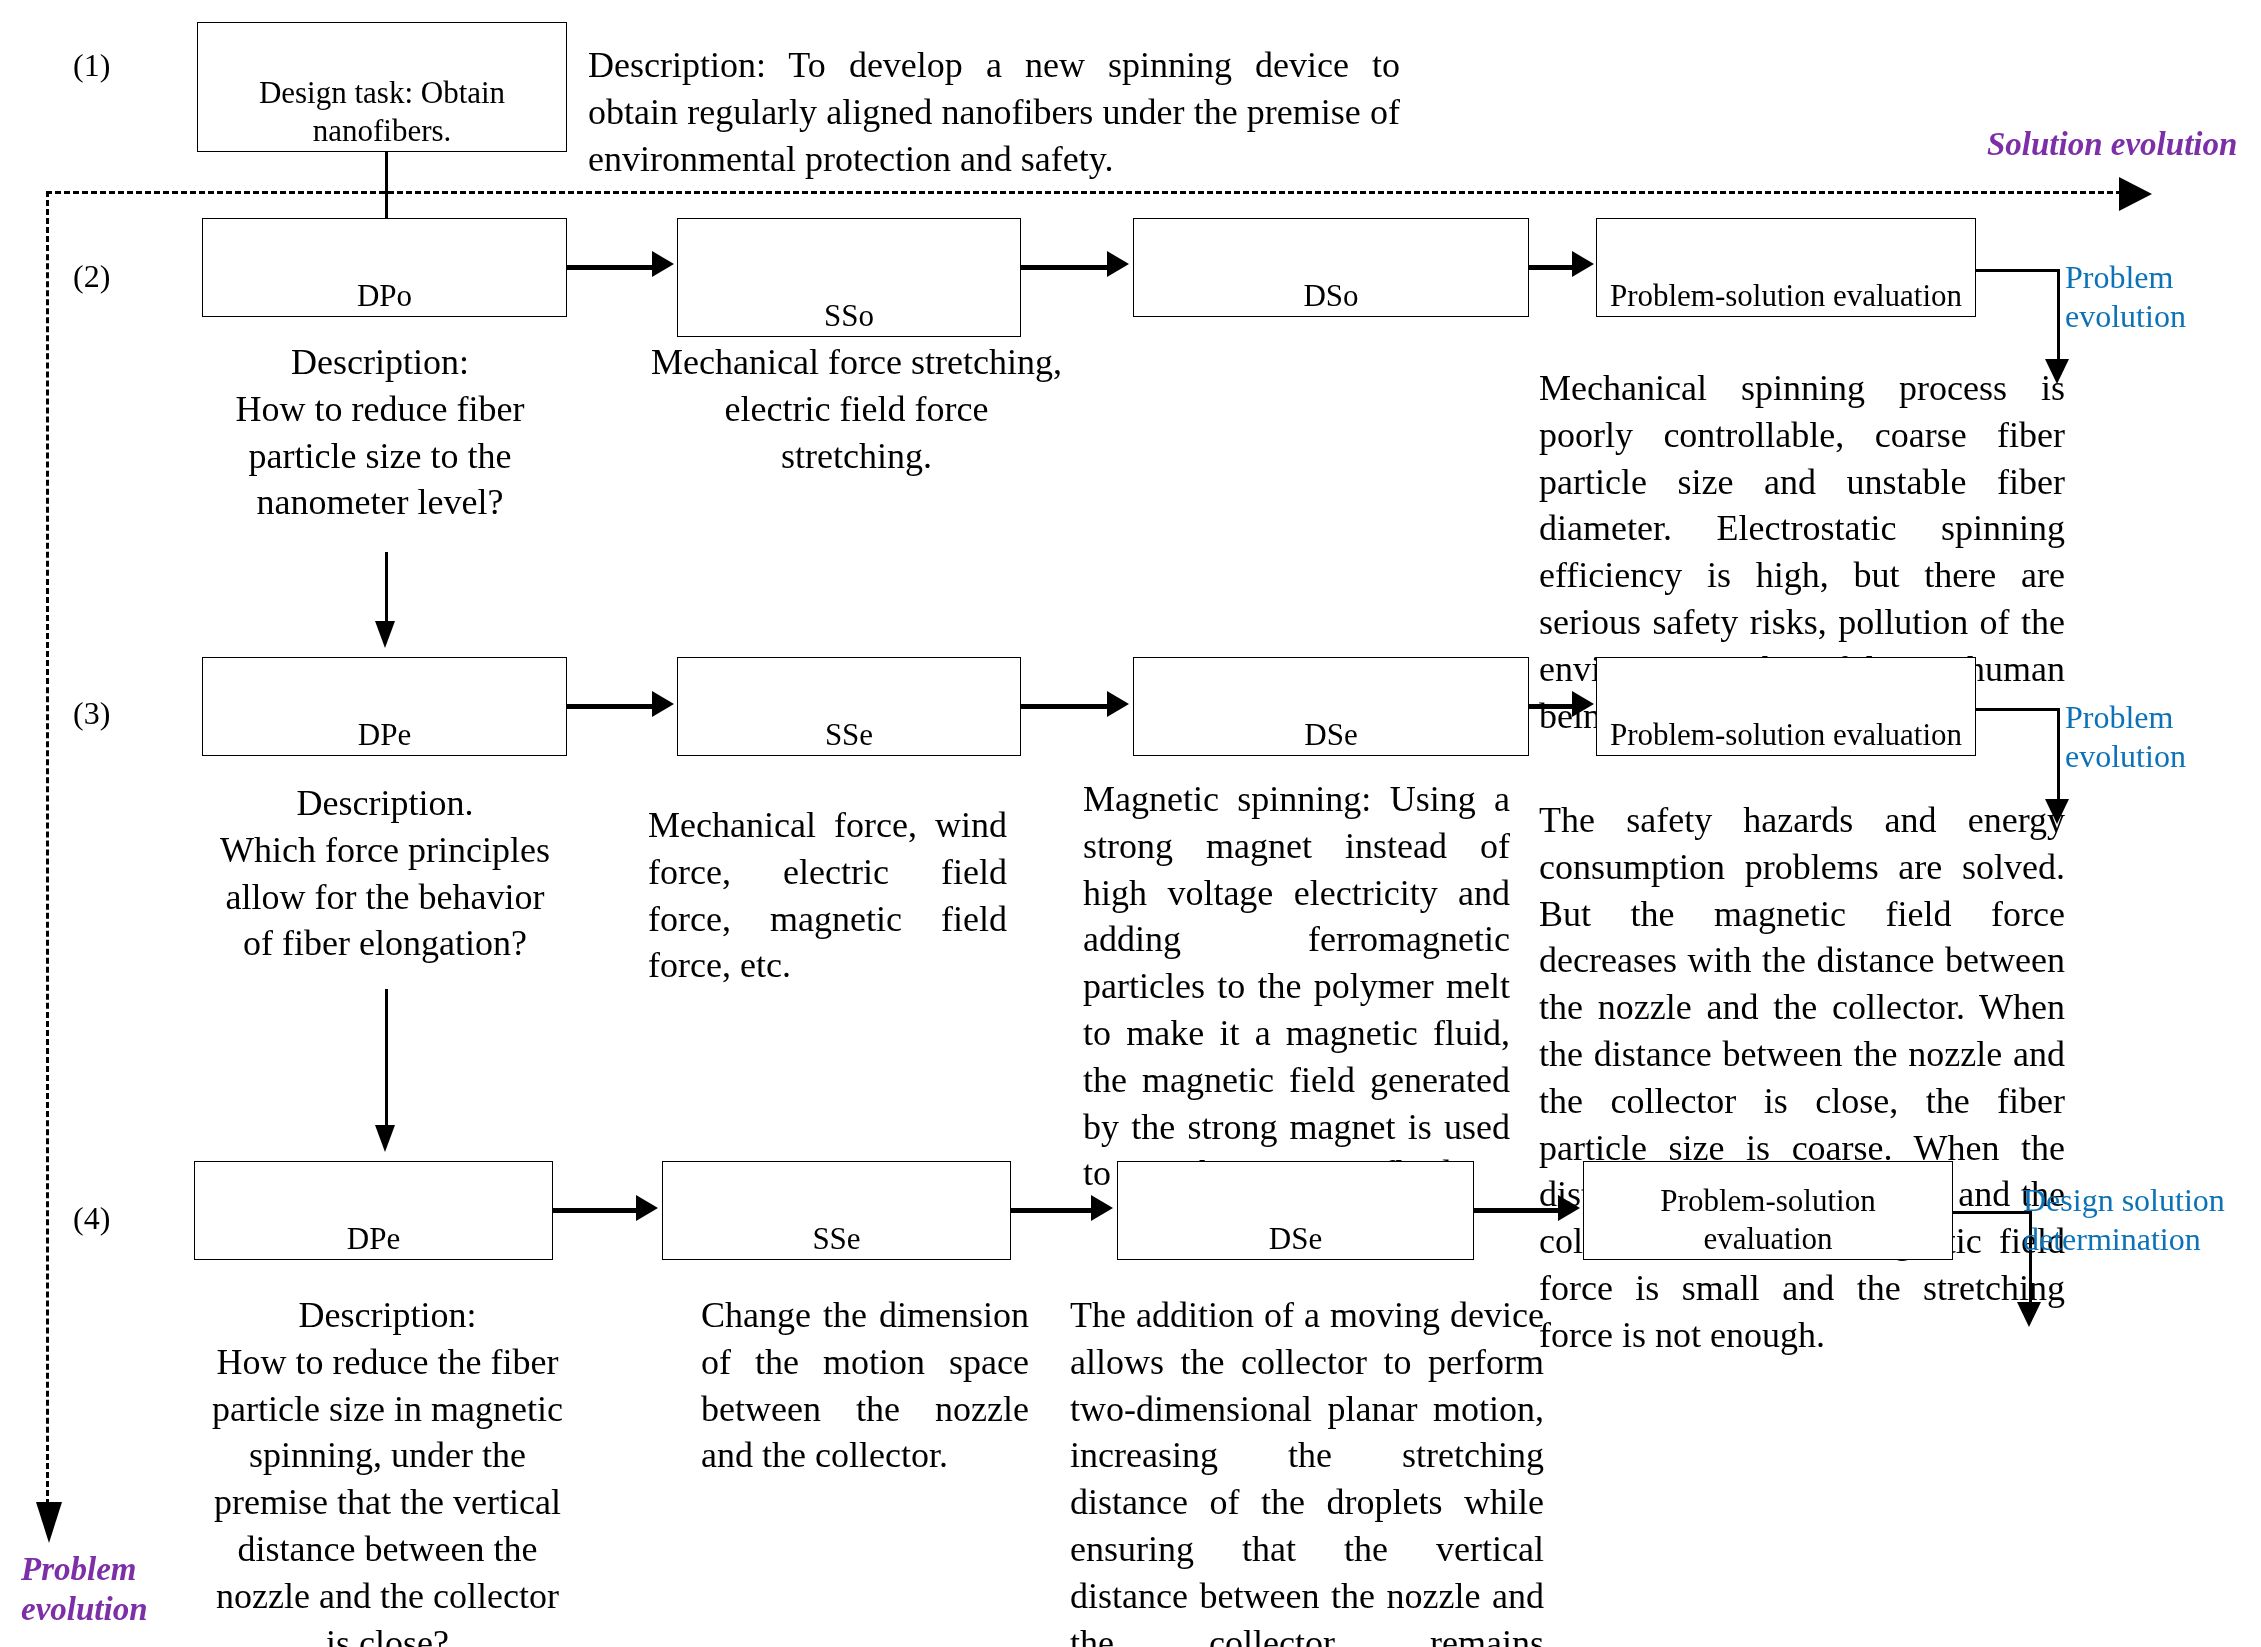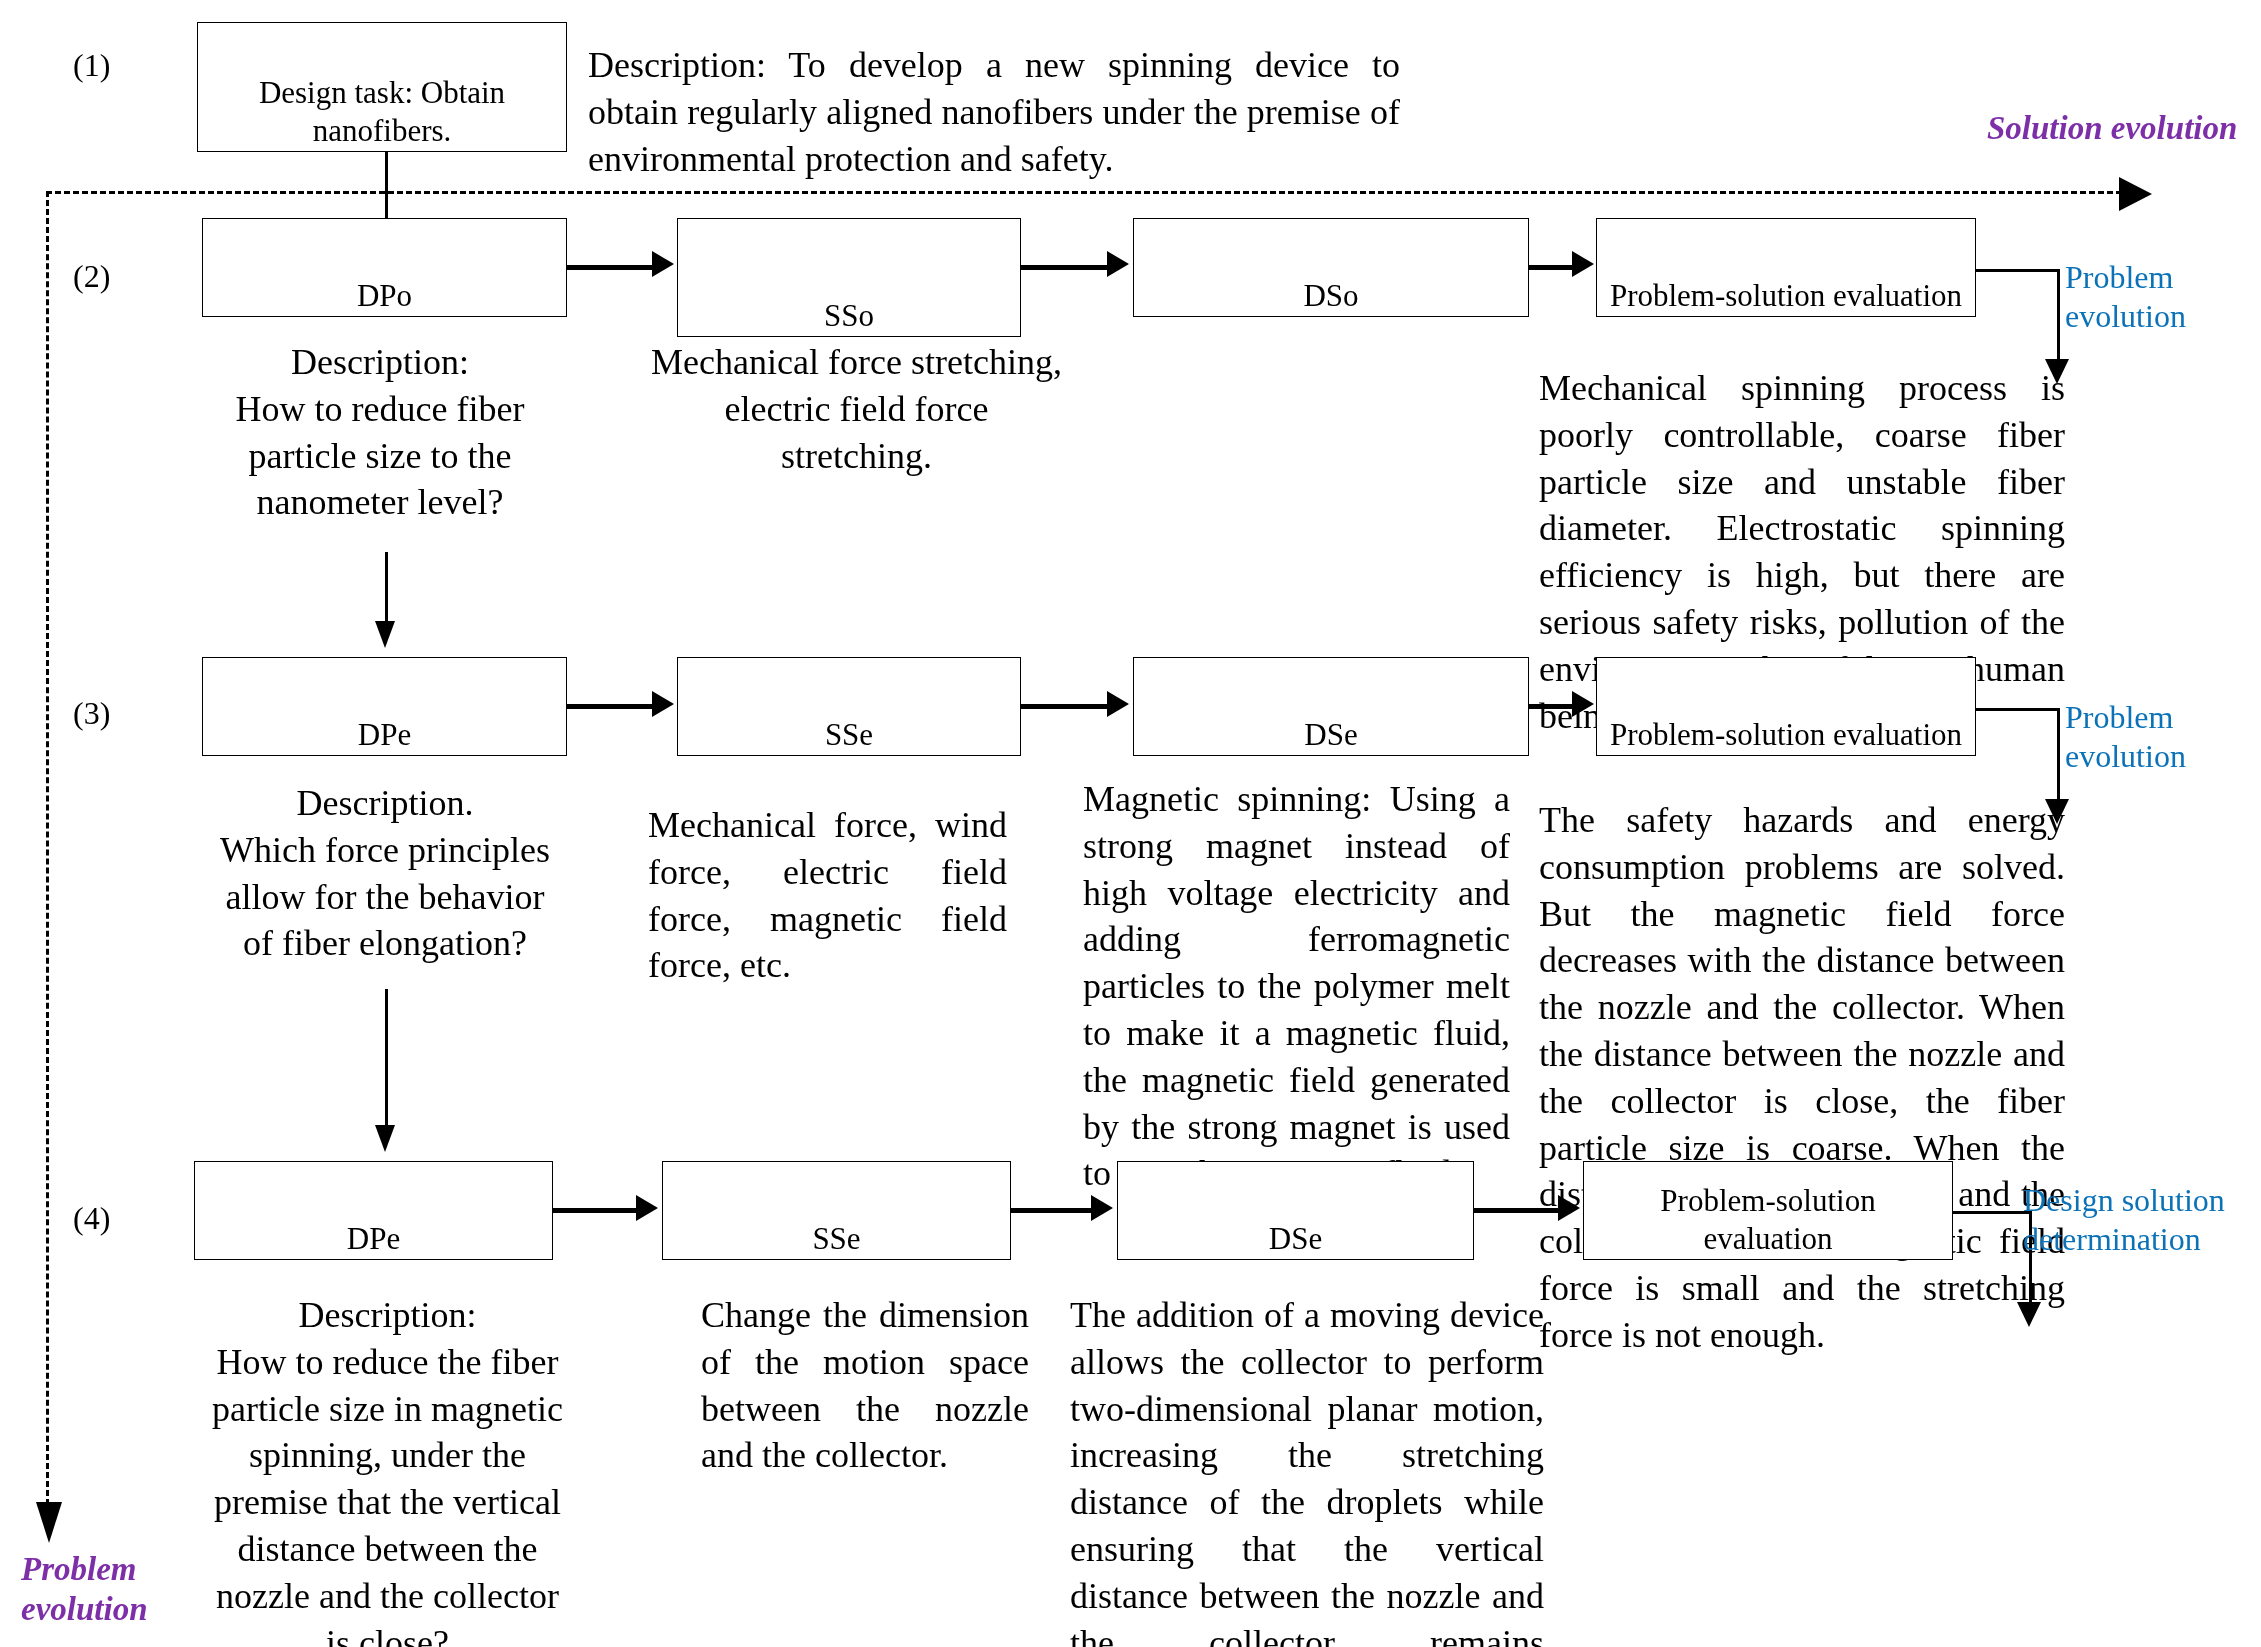--- a/index.html
+++ b/index.html
@@ -106,21 +106,21 @@
 <div id="canvas">
 
   <div class="rowlabel" style="left:73px;top:47px;">(1)</div>
 
   <div class="box" style="left:197px;top:22px;width:370px;height:130px;padding:0 21px;">
     <span>Design task: Obtain nanofibers.</span>
   </div>
 
   <div class="para" style="left:588px;top:42px;width:812px;">Description: To develop a new spinning device to obtain regularly aligned nanofibers under the premise of environmental protection and safety.</div>
 
-  <div class="evo-purple" style="left:1987px;top:108px;">Solution evolution</div>
+  <div class="evo-purple" style="left:1987px;top:124px;">Solution evolution</div>
 
   <div class="thinv" style="left:385px;top:152px;height:41px;"></div>
   <div class="thinv" style="left:385px;top:193px;height:52px;"></div>
   <div class="arrow-d-slim" style="left:375px;top:241px;"></div>
 
   <div class="dash-h" style="left:46px;top:191px;width:2076px;"></div>
   <div class="arrow-r" style="left:2119px;top:177px;border-left-width:33px;border-top-width:17.7px;border-bottom-width:17.7px;"></div>
   <div class="dash-v" style="left:46px;top:191px;height:1314px;"></div>
   <div class="arrow-d-slim" style="left:36px;top:1502px;border-top-width:41px;border-left-width:13.5px;border-right-width:13.5px;"></div>
   <div class="evo-purple" style="left:21px;top:1549px;white-space:pre;">Problem

